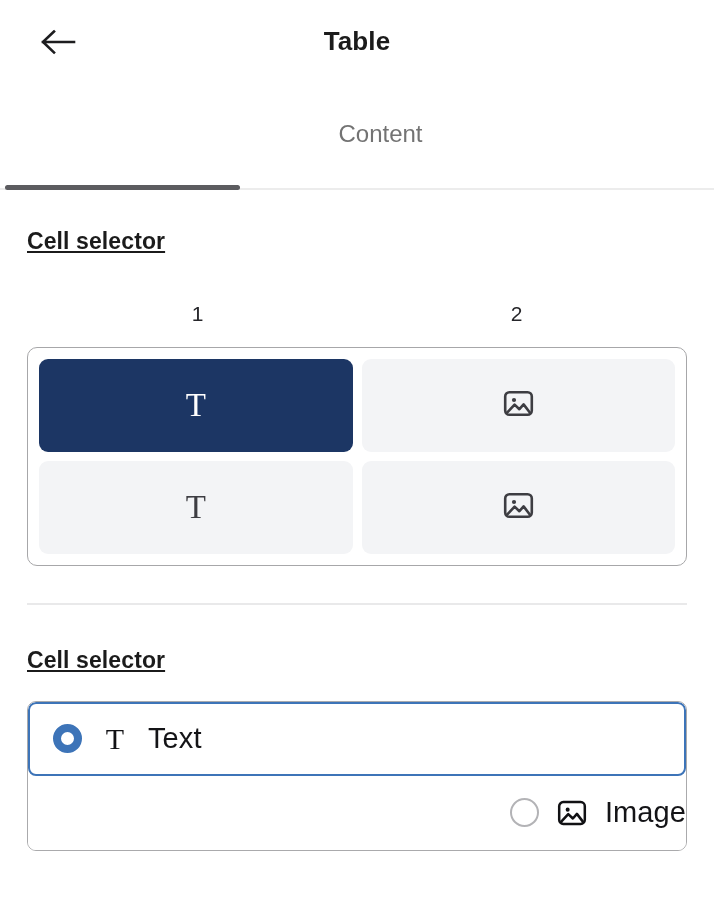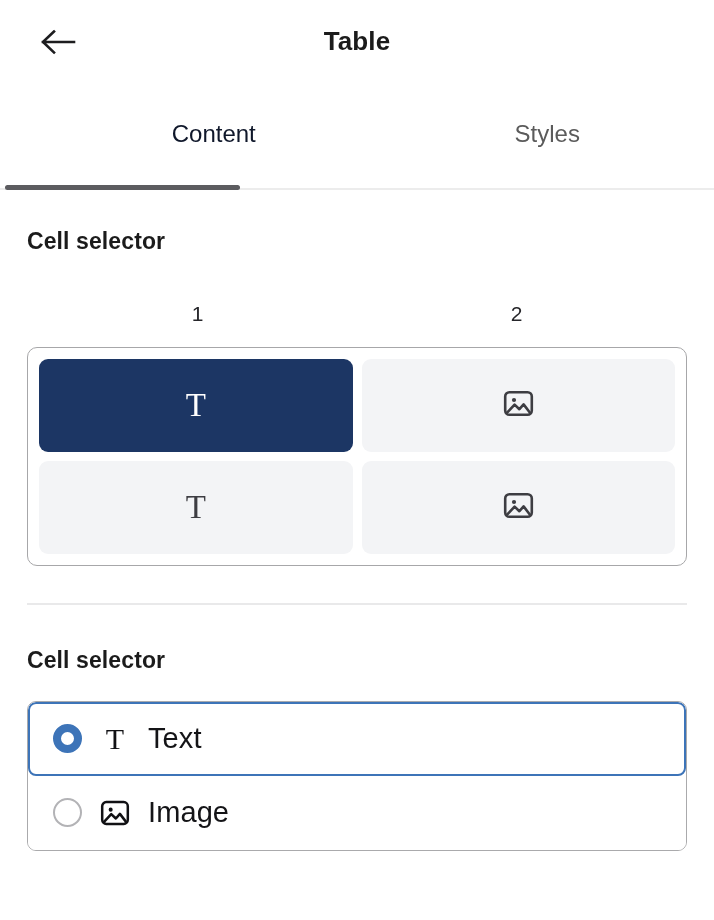--- a/index.html
+++ b/index.html
@@ -63,21 +63,21 @@
 
   .tab {
     flex: 1 1 0;
     text-align: center;
     font-size: 24px;
     color: #5b5b5b;
     cursor: pointer;
     user-select: none;
     padding-bottom: 4px;
   }
-  .tab.active { color: #0f172a; margin-left: 47px; }
+  .tab.active { color: #737373; margin-left: 47px; }
 
   .tabs-baseline {
     position: absolute;
     left: 0;
     right: 0;
     bottom: 0;
     height: 2px;
     background: #ececec;
   }
 
@@ -92,20 +92,21 @@
   }
 
   
   .section { padding: 0 27px; }
 
   .section-title {
     font-size: 23px;
     font-weight: bold;
     color: #1b1b1b;
     letter-spacing: 0.1px;
+    text-decoration: underline;
   }
 
   #cell-selector-section { padding-top: 38px; }
 
   .column-headers {
     display: flex;
     margin-top: 47px;
     padding: 0 11px;
   }
   .column-header {
@@ -172,21 +173,21 @@
   .radio-row {
     display: flex;
     align-items: center;
     height: 74px;
     padding-left: 25px;
     gap: 18px;
     cursor: pointer;
     background: #ffffff;
     position: relative;
   }
-  .radio-row + .radio-row { border-top: 1.5px solid #d5d5d7; }
+  .radio-row + .radio-row { border-top: 1.5px solid #d5d5d7; justify-content: flex-end; }
 
   .radio-row.selected {
     outline: 2.5px solid #3d74b8;
     outline-offset: -2px;
     border-radius: 8px;
     z-index: 2;
   }
   .radio-row.selected + .radio-row { border-top: none; }
 
   .radio-mark {
@@ -229,21 +230,20 @@
         <svg width="36" height="26" viewBox="0 0 36 26" fill="none" xmlns="http://www.w3.org/2000/svg" aria-hidden="true">
           <path d="M34 13H3M3 13L14 2.5M3 13L14 23.5" stroke="#1d1d1f" stroke-width="2.6" stroke-linecap="square" stroke-linejoin="miter"></path>
         </svg>
       </span>
     </button>
     <div class="header-title">Table</div>
   </div>
 
   <div class="tabs">
     <div class="tab active">Content</div>
-    <div class="tab">Styles</div>
     <div class="tabs-baseline"></div>
     <div class="tab-indicator"></div>
   </div>
 
   <div class="section" id="cell-selector-section">
 
     <div class="section-title">Cell selector</div>
 
     <div class="column-headers">
       <div class="column-header">1</div>

